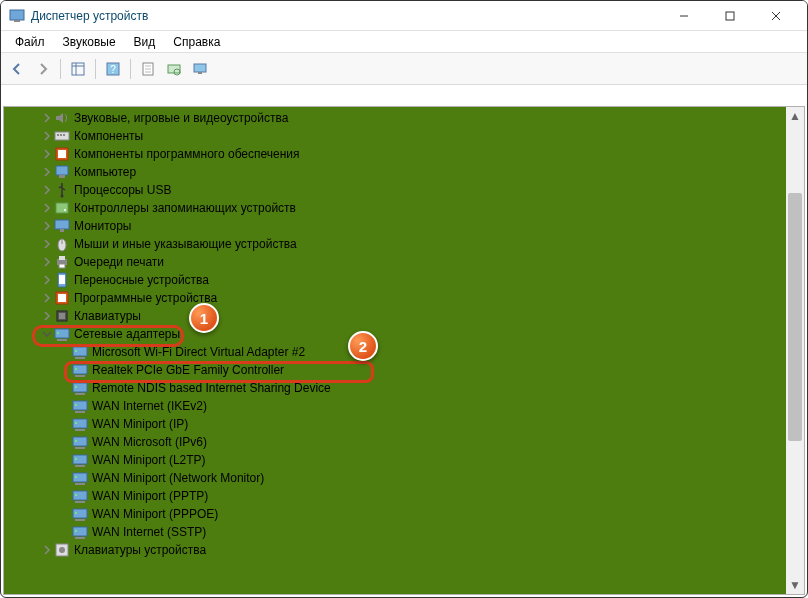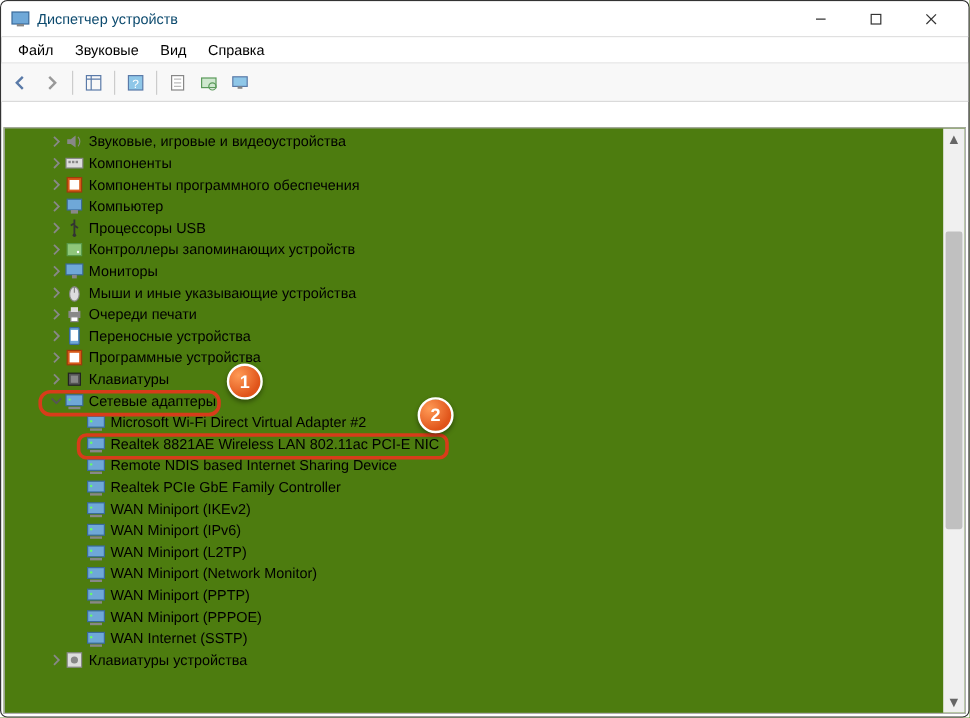--- a/index.html
+++ b/index.html
@@ -420,21 +420,21 @@
       <div class="tree-row">
         <span class="indent" style="width: 54px;"></span>
         <span class="chev"></span>
         <span class="node-icon">
           <svg width="16" height="16" viewBox="0 0 16 16">
             <rect x="1" y="3" width="14" height="9" fill="#6fa8d8" stroke="#3a6a9a"></rect>
             <rect x="3" y="13" width="10" height="2" fill="#888"></rect>
             <circle cx="4" cy="7" r="1" fill="#6f6"></circle>
           </svg>
         </span>
-        <span class="node-label">Realtek 8821AE Wireless LAN 802.11ac PCI-E NIC</span>
+        <span class="node-label">Realtek PCIe GbE Family Controller</span>
       </div>
       <div class="tree-row">
         <span class="indent" style="width: 54px;"></span>
         <span class="chev"></span>
         <span class="node-icon">
           <svg width="16" height="16" viewBox="0 0 16 16">
             <rect x="1" y="3" width="14" height="9" fill="#6fa8d8" stroke="#3a6a9a"></rect>
             <rect x="3" y="13" width="10" height="2" fill="#888"></rect>
             <circle cx="4" cy="7" r="1" fill="#6f6"></circle>
           </svg>
@@ -444,45 +444,45 @@
       <div class="tree-row">
         <span class="indent" style="width: 54px;"></span>
         <span class="chev"></span>
         <span class="node-icon">
           <svg width="16" height="16" viewBox="0 0 16 16">
             <rect x="1" y="3" width="14" height="9" fill="#6fa8d8" stroke="#3a6a9a"></rect>
             <rect x="3" y="13" width="10" height="2" fill="#888"></rect>
             <circle cx="4" cy="7" r="1" fill="#6f6"></circle>
           </svg>
         </span>
-        <span class="node-label">Realtek PCIe GbE Family Controller</span>
-      </div>
-      <div class="tree-row">
-        <span class="indent" style="width: 54px;"></span>
-        <span class="chev"></span>
-        <span class="node-icon">
-          <svg width="16" height="16" viewBox="0 0 16 16">
-            <rect x="1" y="3" width="14" height="9" fill="#6fa8d8" stroke="#3a6a9a"></rect>
-            <rect x="3" y="13" width="10" height="2" fill="#888"></rect>
-            <circle cx="4" cy="7" r="1" fill="#6f6"></circle>
-          </svg>
-        </span>
-        <span class="node-label">WAN Miniport (IKEv2)</span>
-      </div>
-      <div class="tree-row">
-        <span class="indent" style="width: 54px;"></span>
-        <span class="chev"></span>
-        <span class="node-icon">
-          <svg width="16" height="16" viewBox="0 0 16 16">
-            <rect x="1" y="3" width="14" height="9" fill="#6fa8d8" stroke="#3a6a9a"></rect>
-            <rect x="3" y="13" width="10" height="2" fill="#888"></rect>
-            <circle cx="4" cy="7" r="1" fill="#6f6"></circle>
-          </svg>
-        </span>
-        <span class="node-label">WAN Miniport (IPv6)</span>
+        <span class="node-label">WAN Internet (IKEv2)</span>
+      </div>
+      <div class="tree-row">
+        <span class="indent" style="width: 54px;"></span>
+        <span class="chev"></span>
+        <span class="node-icon">
+          <svg width="16" height="16" viewBox="0 0 16 16">
+            <rect x="1" y="3" width="14" height="9" fill="#6fa8d8" stroke="#3a6a9a"></rect>
+            <rect x="3" y="13" width="10" height="2" fill="#888"></rect>
+            <circle cx="4" cy="7" r="1" fill="#6f6"></circle>
+          </svg>
+        </span>
+        <span class="node-label">WAN Miniport (IP)</span>
+      </div>
+      <div class="tree-row">
+        <span class="indent" style="width: 54px;"></span>
+        <span class="chev"></span>
+        <span class="node-icon">
+          <svg width="16" height="16" viewBox="0 0 16 16">
+            <rect x="1" y="3" width="14" height="9" fill="#6fa8d8" stroke="#3a6a9a"></rect>
+            <rect x="3" y="13" width="10" height="2" fill="#888"></rect>
+            <circle cx="4" cy="7" r="1" fill="#6f6"></circle>
+          </svg>
+        </span>
+        <span class="node-label">WAN Microsoft (IPv6)</span>
       </div>
       <div class="tree-row">
         <span class="indent" style="width: 54px;"></span>
         <span class="chev"></span>
         <span class="node-icon">
           <svg width="16" height="16" viewBox="0 0 16 16">
             <rect x="1" y="3" width="14" height="9" fill="#6fa8d8" stroke="#3a6a9a"></rect>
             <rect x="3" y="13" width="10" height="2" fill="#888"></rect>
             <circle cx="4" cy="7" r="1" fill="#6f6"></circle>
           </svg>

